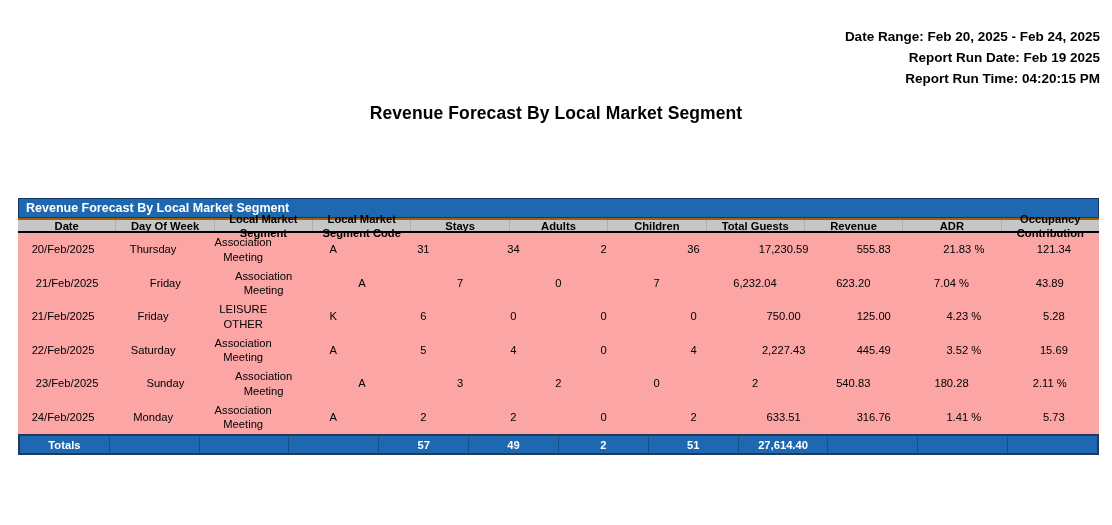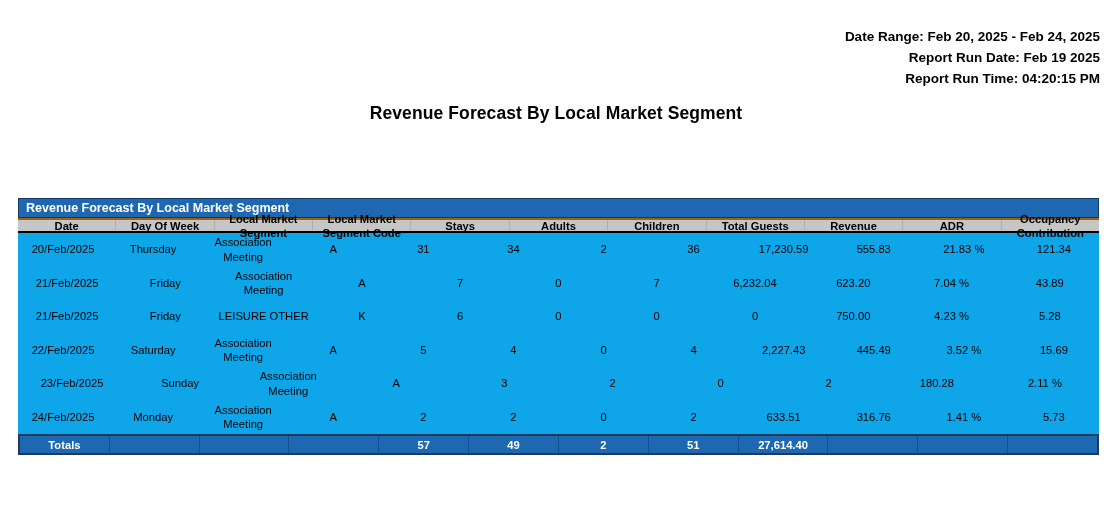--- a/index.html
+++ b/index.html
@@ -62,21 +62,21 @@
     font-size: 11.2px;
     line-height: 1.25;
     padding: 1px 3px;
     border-right: 1px solid #aeaeae;
   }
   .hcell:last-child { border-right: none; }
 
   .tbody .drow {
     display: flex;
     height: 33.5px;
-    background: #0ea5e9;
+    background: #fca5a5;
   }
   .dcell {
     flex: 1 1 0;
     display: flex; align-items: center; justify-content: center;
     text-align: center;
     font-size: 11.2px;
     line-height: 1.3;
     padding: 0 4px;
   }
 
@@ -160,20 +160,21 @@
     <div class="drow">
       <div class="dcell">21/Feb/2025</div>
       <div class="dcell">Friday</div>
       <div class="dcell">LEISURE OTHER</div>
       <div class="dcell">K</div>
       <div class="dcell">6</div>
       <div class="dcell">0</div>
       <div class="dcell">0</div>
       <div class="dcell">0</div>
       <div class="dcell">750.00</div>
+      <div class="dcell">125.00</div>
       <div class="dcell">4.23 %</div>
       <div class="dcell">5.28</div>
     </div>
 
     <div class="drow">
       <div class="dcell">22/Feb/2025</div>
       <div class="dcell">Saturday</div>
       <div class="dcell">Association Meeting</div>
       <div class="dcell">A</div>
       <div class="dcell">5</div>
@@ -188,20 +189,21 @@
 
     <div class="drow">
       <div class="dcell">23/Feb/2025</div>
       <div class="dcell">Sunday</div>
       <div class="dcell">Association Meeting</div>
       <div class="dcell">A</div>
       <div class="dcell">3</div>
       <div class="dcell">2</div>
       <div class="dcell">0</div>
       <div class="dcell">2</div>
+      <div class="dcell">540.83</div>
       <div class="dcell">180.28</div>
       <div class="dcell">2.11 %</div>
     </div>
 
     <div class="drow">
       <div class="dcell">24/Feb/2025</div>
       <div class="dcell">Monday</div>
       <div class="dcell">Association Meeting</div>
       <div class="dcell">A</div>
       <div class="dcell">2</div>

